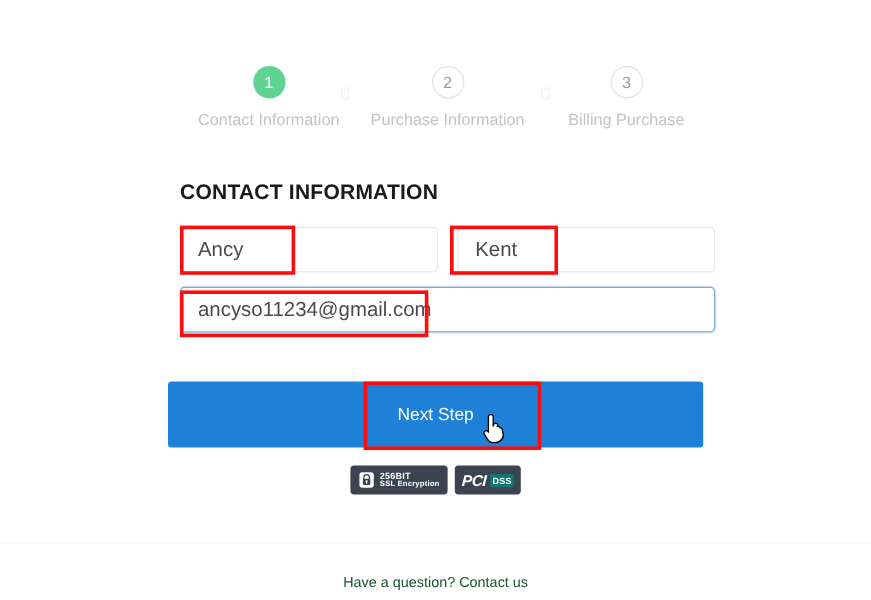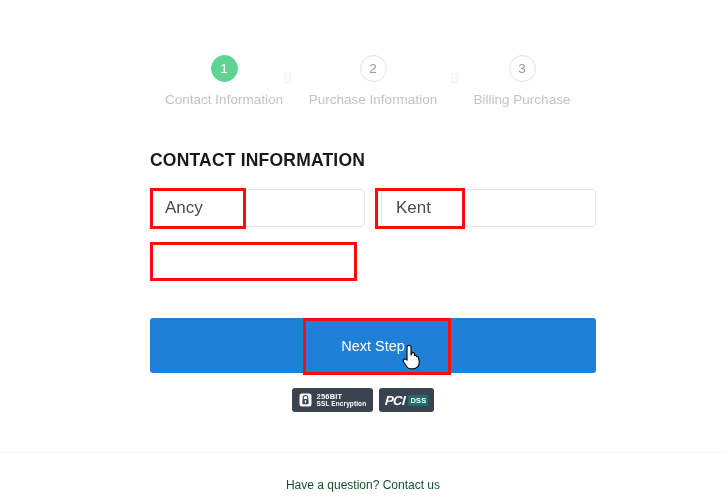--- a/index.html
+++ b/index.html
@@ -115,21 +115,21 @@
   .field.half { width: 215px; }
   .field.full { width: 446px; }
   .field.focused {
     border: 1px solid #7fa8dd;
     box-shadow: 0 0 0 1px rgba(127,168,221,0.25);
   }
 
   
   .next-button {
     position: absolute;
-    left: 150px;
+    left: 140px;
     top: 318px;
     width: 446px;
     height: 55px;
     background: #1f80d8;
     border: none;
     border-radius: 3px;
     color: #ffffff;
     font-size: 14.5px;
     font-family: "Liberation Sans", sans-serif;
     cursor: pointer;
@@ -264,20 +264,23 @@
     <div class="step-connector c1"></div>
     <div class="step-connector c2"></div>
   </div>
 
   <div class="section-title">CONTACT INFORMATION</div>
 
   <div class="form">
     <div class="row">
       <input class="field half" type="text" value="Ancy" style="">
       <input class="field half" type="text" value="Kent" style="">
+    </div>
+    <div class="row">
+      <input class="field full focused" type="text" value="ancyso11234@gmail.com" style="">
     </div>
   </div>
 
   <button class="next-button">Next Step</button>
 
   <svg class="cursor-hand" viewBox="0 0 20 25">
     <path d="M6 2 C6 1 7 0.5 8 0.5 C9 0.5 10 1 10 2 L10 10 L10.6 8.6 C11 7.7 12 7.4 12.8 7.8 C13.5 8.1 13.8 8.8 13.6 9.5 L13.3 10.4 C14.2 10.1 15.2 10.5 15.5 11.3 L15.6 11.6 C16.4 11.4 17.3 11.8 17.5 12.7 L18.2 16.3 C18.6 18.6 17.6 21.2 15.6 22.6 C14.5 23.4 13.2 23.8 11.9 23.8 L9.8 23.8 C8.2 23.8 6.7 23 5.8 21.7 L2.6 17 C2 16.1 2.2 14.9 3 14.3 C3.8 13.7 5 13.8 5.6 14.6 L6 15.2 Z" fill="#ffffff" stroke="#000000" stroke-width="1.1" stroke-linejoin="round"></path>
   </svg>
 
   <div class="badges">

